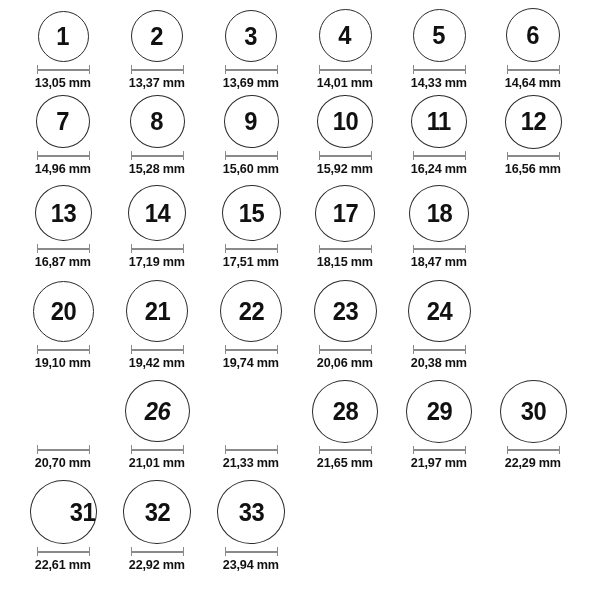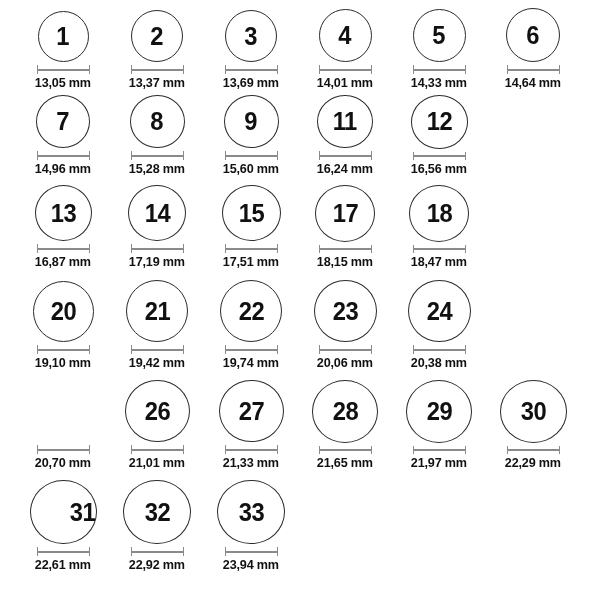--- a/index.html
+++ b/index.html
@@ -160,20 +160,29 @@
     <div class="circle" style="width: 55px; height: 55px; border-color: rgb(43, 43, 43);">
       <span class="size-number">9</span>
     </div>
     <div class="ruler">
       <div class="bar"></div>
     </div>
     <div class="diameter-label">15,60 mm</div>
   </div>
       <div class="cell">
     <div class="circle" style="width: 56px; height: 56px; border-color: rgb(43, 43, 43);">
+      <span class="size-number">10</span>
+    </div>
+    <div class="ruler">
+      <div class="bar"></div>
+    </div>
+    <div class="diameter-label">15,92 mm</div>
+  </div>
+      <div class="cell">
+    <div class="circle" style="width: 56px; height: 56px; border-color: rgb(43, 43, 43);">
       <span class="size-number">11</span>
     </div>
     <div class="ruler">
       <div class="bar"></div>
     </div>
     <div class="diameter-label">16,24 mm</div>
   </div>
       <div class="cell">
     <div class="circle" style="width: 57px; height: 57px; border-color: rgb(43, 43, 43);">
       <span class="size-number">12</span>
@@ -279,32 +288,29 @@
   </div>
     </div>
     <div class="row" style="height: 100px; padding-bottom: 10px;">
       <div class="cell">
     <div class="ruler">
       <div class="bar"></div>
     </div>
     <div class="diameter-label">20,70 mm</div>
   </div>
       <div class="cell">
-    <div class="circle" style="width: 65px; height: 65px; border-color: rgb(43, 43, 43);">
+    <div class="circle" style="width: 65px; height: 65px; border-color: rgb(43, 43, 43); font-style: italic;">
       <span class="size-number">26</span>
     </div>
     <div class="ruler">
       <div class="bar"></div>
     </div>
     <div class="diameter-label">21,01 mm</div>
   </div>
       <div class="cell">
-    <div class="circle" style="width: 65px; height: 65px; border-color: rgb(43, 43, 43);">
-      <span class="size-number">27</span>
-    </div>
     <div class="ruler">
       <div class="bar"></div>
     </div>
     <div class="diameter-label">21,33 mm</div>
   </div>
       <div class="cell">
     <div class="circle" style="width: 66px; height: 66px; border-color: rgb(43, 43, 43);">
       <span class="size-number">28</span>
     </div>
     <div class="ruler">

